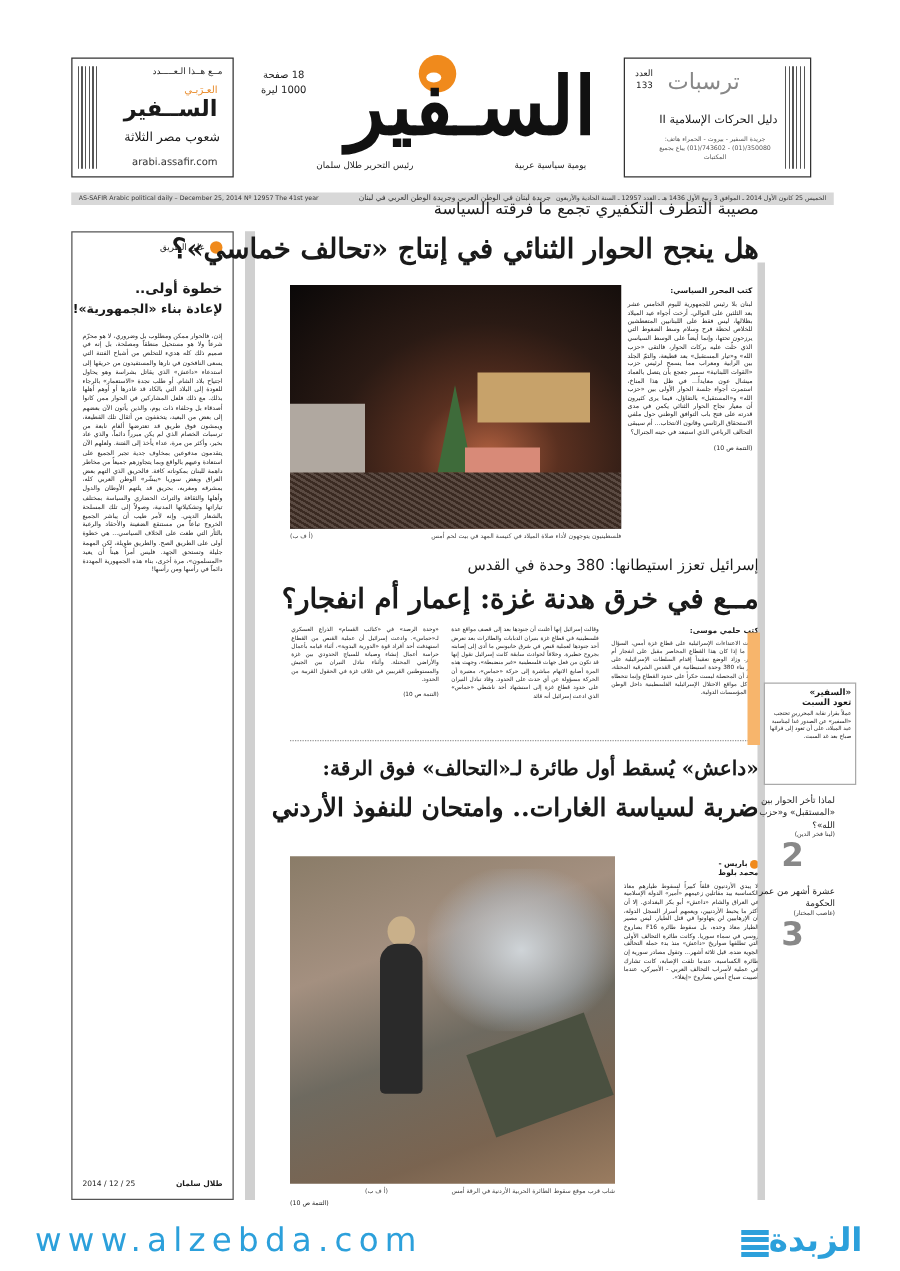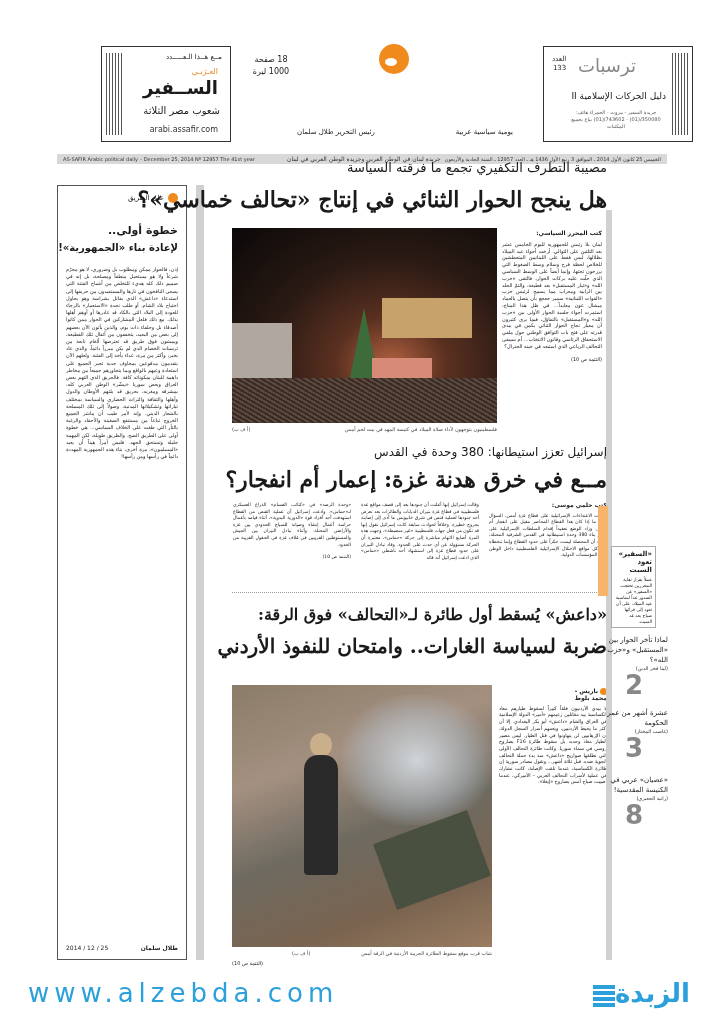--- a/index.html
+++ b/index.html
@@ -2,21 +2,21 @@
 <html><head>
 <meta charset="utf-8">
 <style>
   * { box-sizing: border-box; margin: 0; padding: 0; }
   html, body { width: 720px; height: 1017px; background: #ffffff; overflow: hidden; }
   body { font-family: "DejaVu Sans", sans-serif; color: #1a1a1a; position: relative; }
 
   .page { position: absolute; left: 57px; top: 30px; width: 610px; height: 930px; background: #fff; }
 
   
-  .masthead { position: absolute; left: 0; top: 10px; width: 592px; height: 112px; margin-left: 44px; }
+  .masthead { position: absolute; left: 0; top: 10px; width: 592px; height: 112px; }
   .promo-box-left { position: absolute; left: 0; top: 6px; width: 130px; height: 96px; border: 1.5px solid #333; background: #fff; }
   .promo-box-left .stripes { position: absolute; left: 4px; top: 6px; width: 16px; height: 82px;
     background: repeating-linear-gradient(90deg, #555 0 1px, #fff 1px 3px); }
   .promo-box-left .with-issue { position: absolute; right: 8px; top: 6px; font-size: 7px; letter-spacing: 1px; direction: rtl; }
   .promo-box-left .arabi-logo-small { position: absolute; right: 12px; top: 20px; font-size: 8px; color: #e98b2a; direction: rtl; }
   .promo-box-left .arabi-logo-big { position: absolute; right: 12px; top: 30px; font-size: 18px; font-weight: bold; direction: rtl; }
   .promo-box-left .promo-title { position: absolute; right: 10px; top: 58px; font-size: 10px; direction: rtl; }
   .promo-box-left .promo-url { position: absolute; right: 12px; top: 78px; font-size: 8px; color: #333; }
 
   .pages-info { position: absolute; left: 150px; top: 14px; font-size: 8px; direction: rtl; text-align: center; width: 40px; line-height: 12px; }
@@ -85,21 +85,21 @@
   .photo-2 .person { position: absolute; left: 72px; top: 70px; width: 34px; height: 120px; background: #2a2a2a; border-radius: 14px 14px 4px 4px; }
   .photo-2 .person-head { position: absolute; left: 78px; top: 48px; width: 22px; height: 24px; background: #c9b08a; border-radius: 50%; }
   .photo-2 .wreck { position: absolute; left: 150px; top: 140px; width: 100px; height: 70px; background: #4a5040; transform: rotate(-20deg); }
   .caption-2 { position: absolute; right: 115px; top: 790px; font-size: 5px; direction: rtl; color: #444; }
   .credit-2 { position: absolute; left: 60px; top: 790px; font-size: 5px; color: #444; }
   .daesh-body { position: absolute; right: 0; top: 528px; width: 108px; font-size: 4.8px; line-height: 6.7px; direction: rtl; text-align: justify; }
   .daesh-body .byline { font-size: 6px; font-weight: bold; display: block; }
   .daesh-body .dot { display: inline-block; width: 7px; height: 7px; background: #f08a1c; border-radius: 50%; vertical-align: middle; margin-left: 2px; }
   .cont-2 { position: absolute; left: 0; top: 800px; font-size: 5px; direction: rtl; }
   .orange-bar { position: absolute; left: 541px; top: 476px; width: 10px; height: 90px; background: #f7b56c; }
-  .safir-box { position: absolute; left: 611px; top: 544px; width: 45px; height: 82px; border: 1px solid #aaa; padding: 3px; direction: rtl; }
+  .safir-box { position: absolute; left: 611px; top: 544px; width: 74px; height: 82px; border: 1px solid #aaa; padding: 3px; direction: rtl; }
   .safir-box .t1 { font-size: 7px; font-weight: bold; display: block; }
   .safir-box .t2 { font-size: 7px; font-weight: bold; display: block; margin-bottom: 3px; }
   .safir-box .t3 { font-size: 4.5px; line-height: 6px; display: block; }
   .teaser { position: absolute; left: 600px; width: 68px; direction: rtl; text-align: right; }
   .teaser .tt { font-size: 7px; line-height: 10px; display: block; }
   .teaser .ta { font-size: 5px; color: #333; display: block; }
   .teaser .tn { font-size: 26px; font-weight: bold; color: #888; display: block; text-align: center; line-height: 28px; }
 
   
   .footer-url { position: absolute; left: 28px; top: 978px; font-size: 26px; color: #2ca0db; letter-spacing: 5px; font-family: "DejaVu Sans", sans-serif; }
@@ -121,20 +121,21 @@
       <div class="promo-url">arabi.assafir.com</div>
     </div>
 
     <div class="pages-info">
       <div>18 صفحة</div>
       <div>1000 ليرة</div>
     </div>
 
     <div class="logo">
       <div class="flame"></div>
+      <div class="logo-text">السـفير</div>
       <div class="subtitle-left">رئيس التحرير طلال سلمان</div>
       <div class="subtitle-right">يومية سياسية عربية</div>
     </div>
 
     <div class="promo-box-right">
       <div class="stripes"></div>
       <div class="issue-label">
         <div>العدد</div>
         <div>133</div>
       </div>
@@ -232,23 +233,18 @@
   <div class="teaser" style="left:543px; top:605px;">
     <span class="tt">لماذا تأخر الحوار بين «المستقبل» و«حزب الله»؟</span>
     <span class="ta">(لينا فخر الدين)</span>
     <span class="tn">2</span>
   </div>
   <div class="teaser" style="left:543px; top:678px;">
     <span class="tt">عشرة أشهر من عمر الحكومة</span>
     <span class="ta">(غاصب المختار)</span>
     <span class="tn">3</span>
   </div>
-  <div class="teaser" style="left:543px; top:745px;">
-    <span class="tt">«عصيان» عربي في الكنيسة المقدسية!</span>
-    <span class="ta">(رانية الجعبري)</span>
-    <span class="tn">8</span>
-  </div>
 </div>
 
 <div class="footer-url">www.alzebda.com</div>
 <div class="footer-logo">
   <span>الزبدة</span><span class="lines"></span>
 </div>
 
 </body></html>

